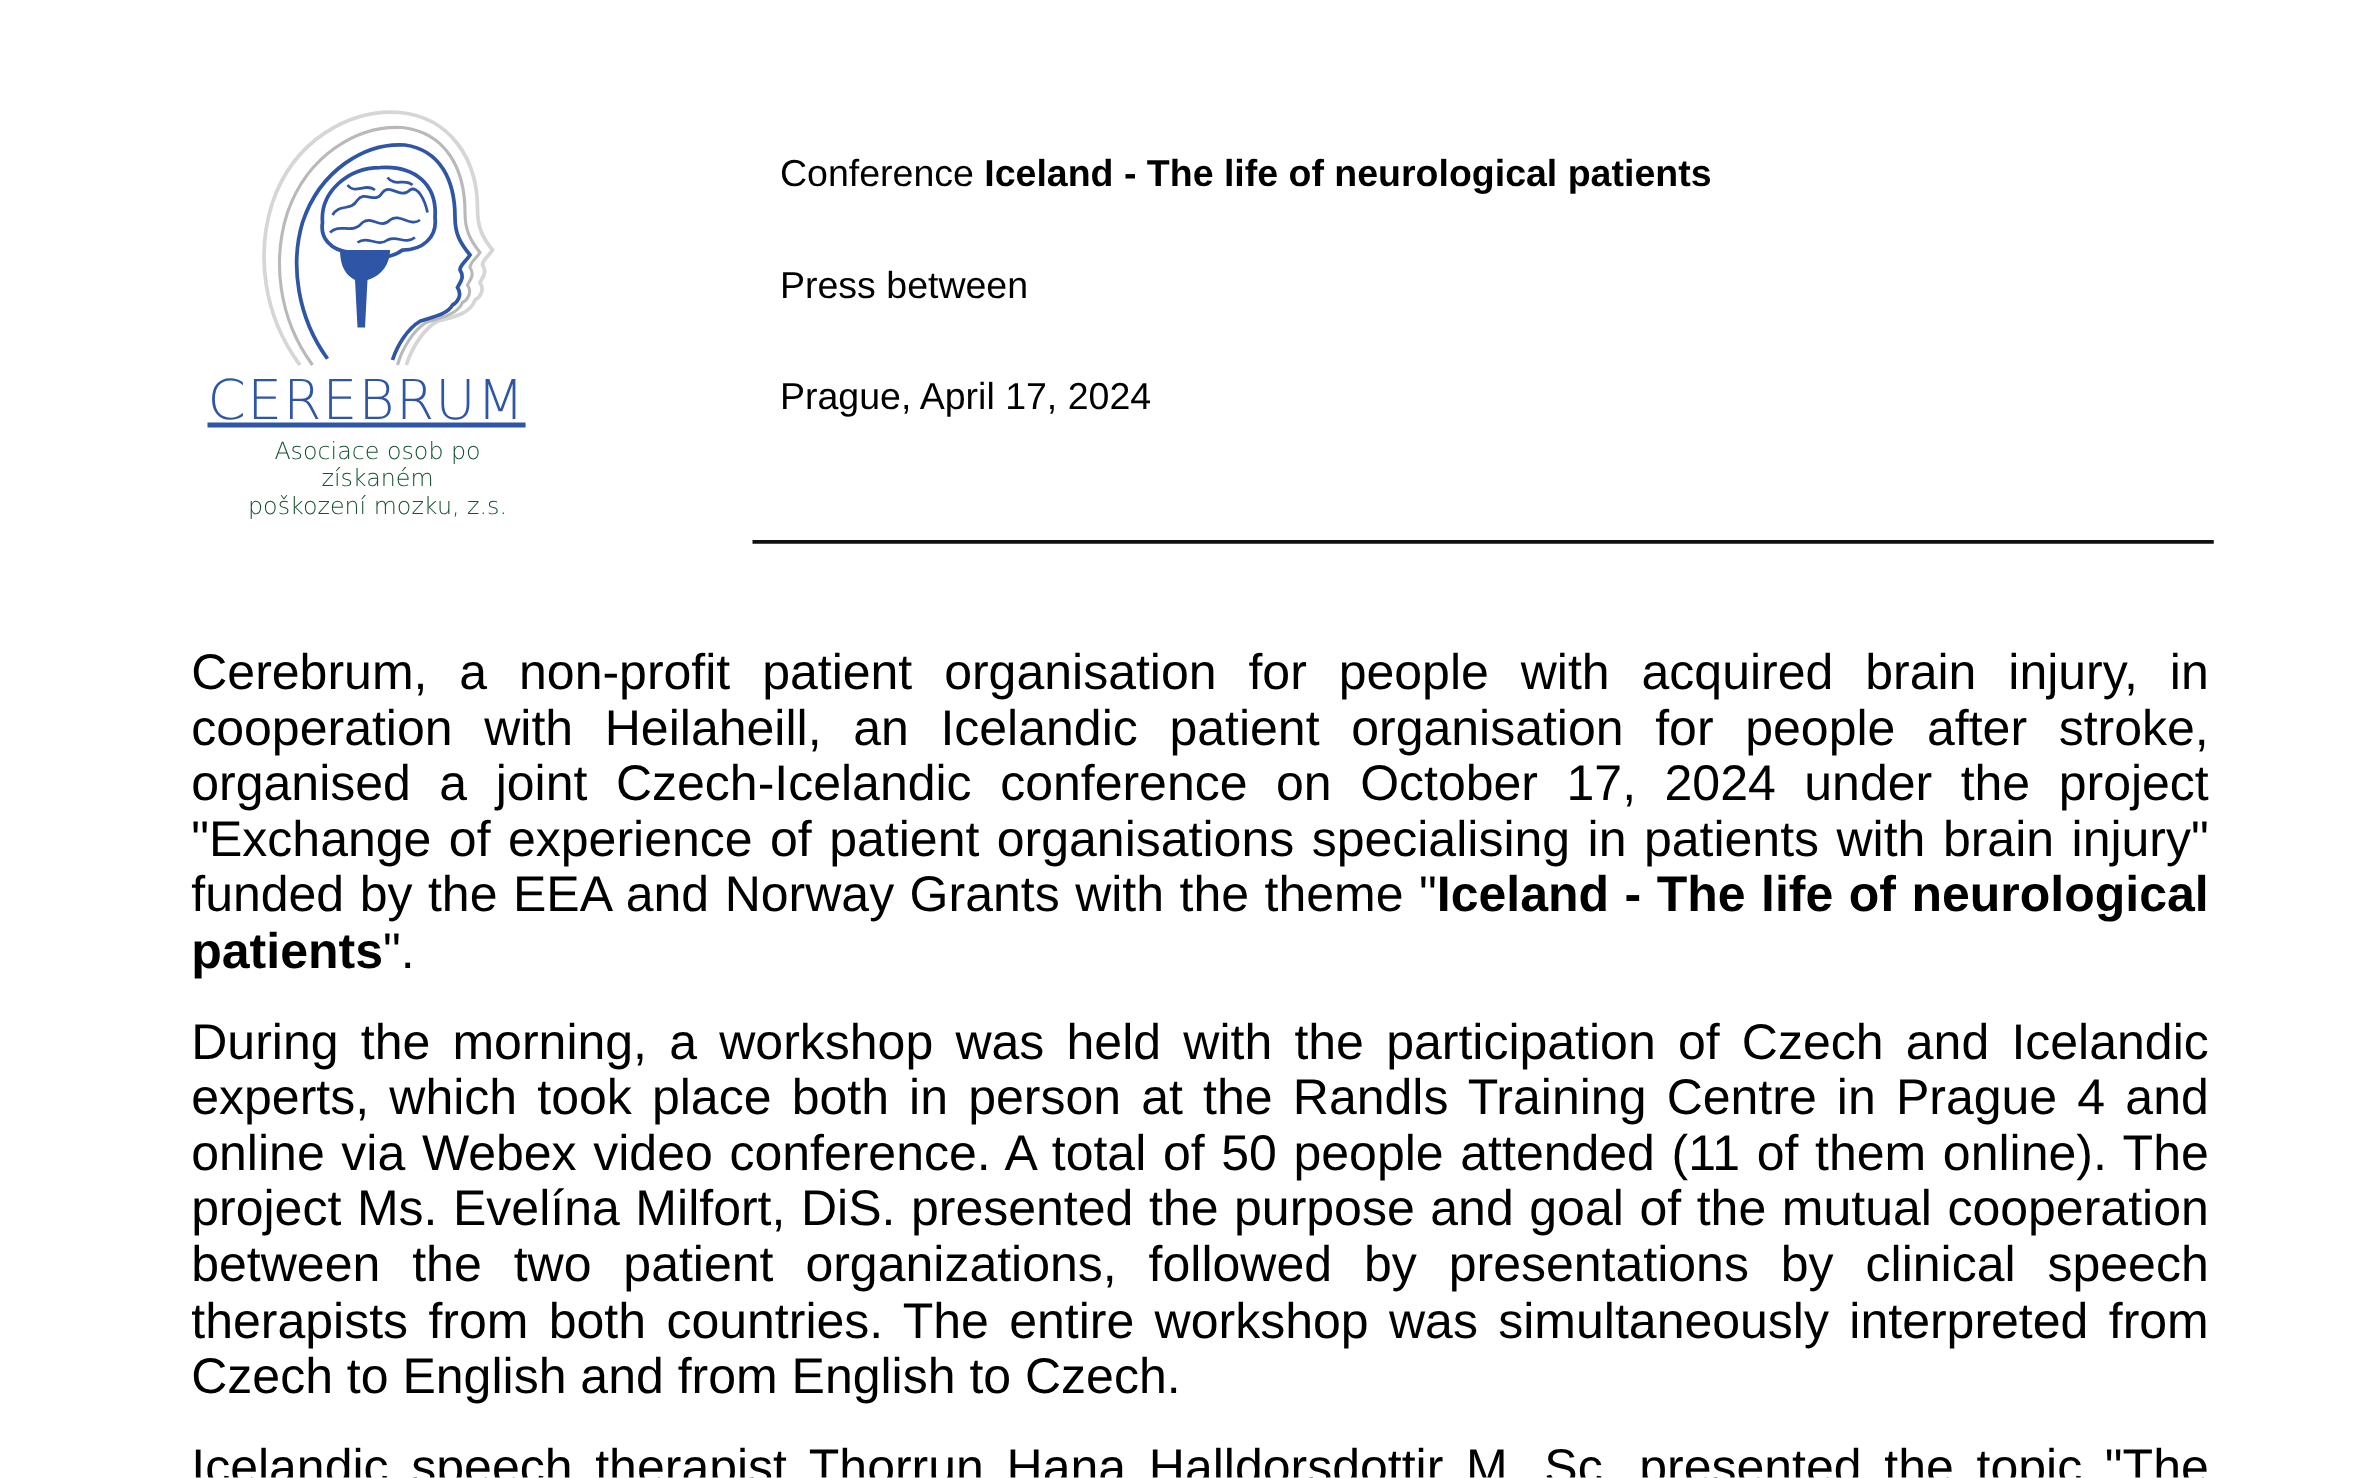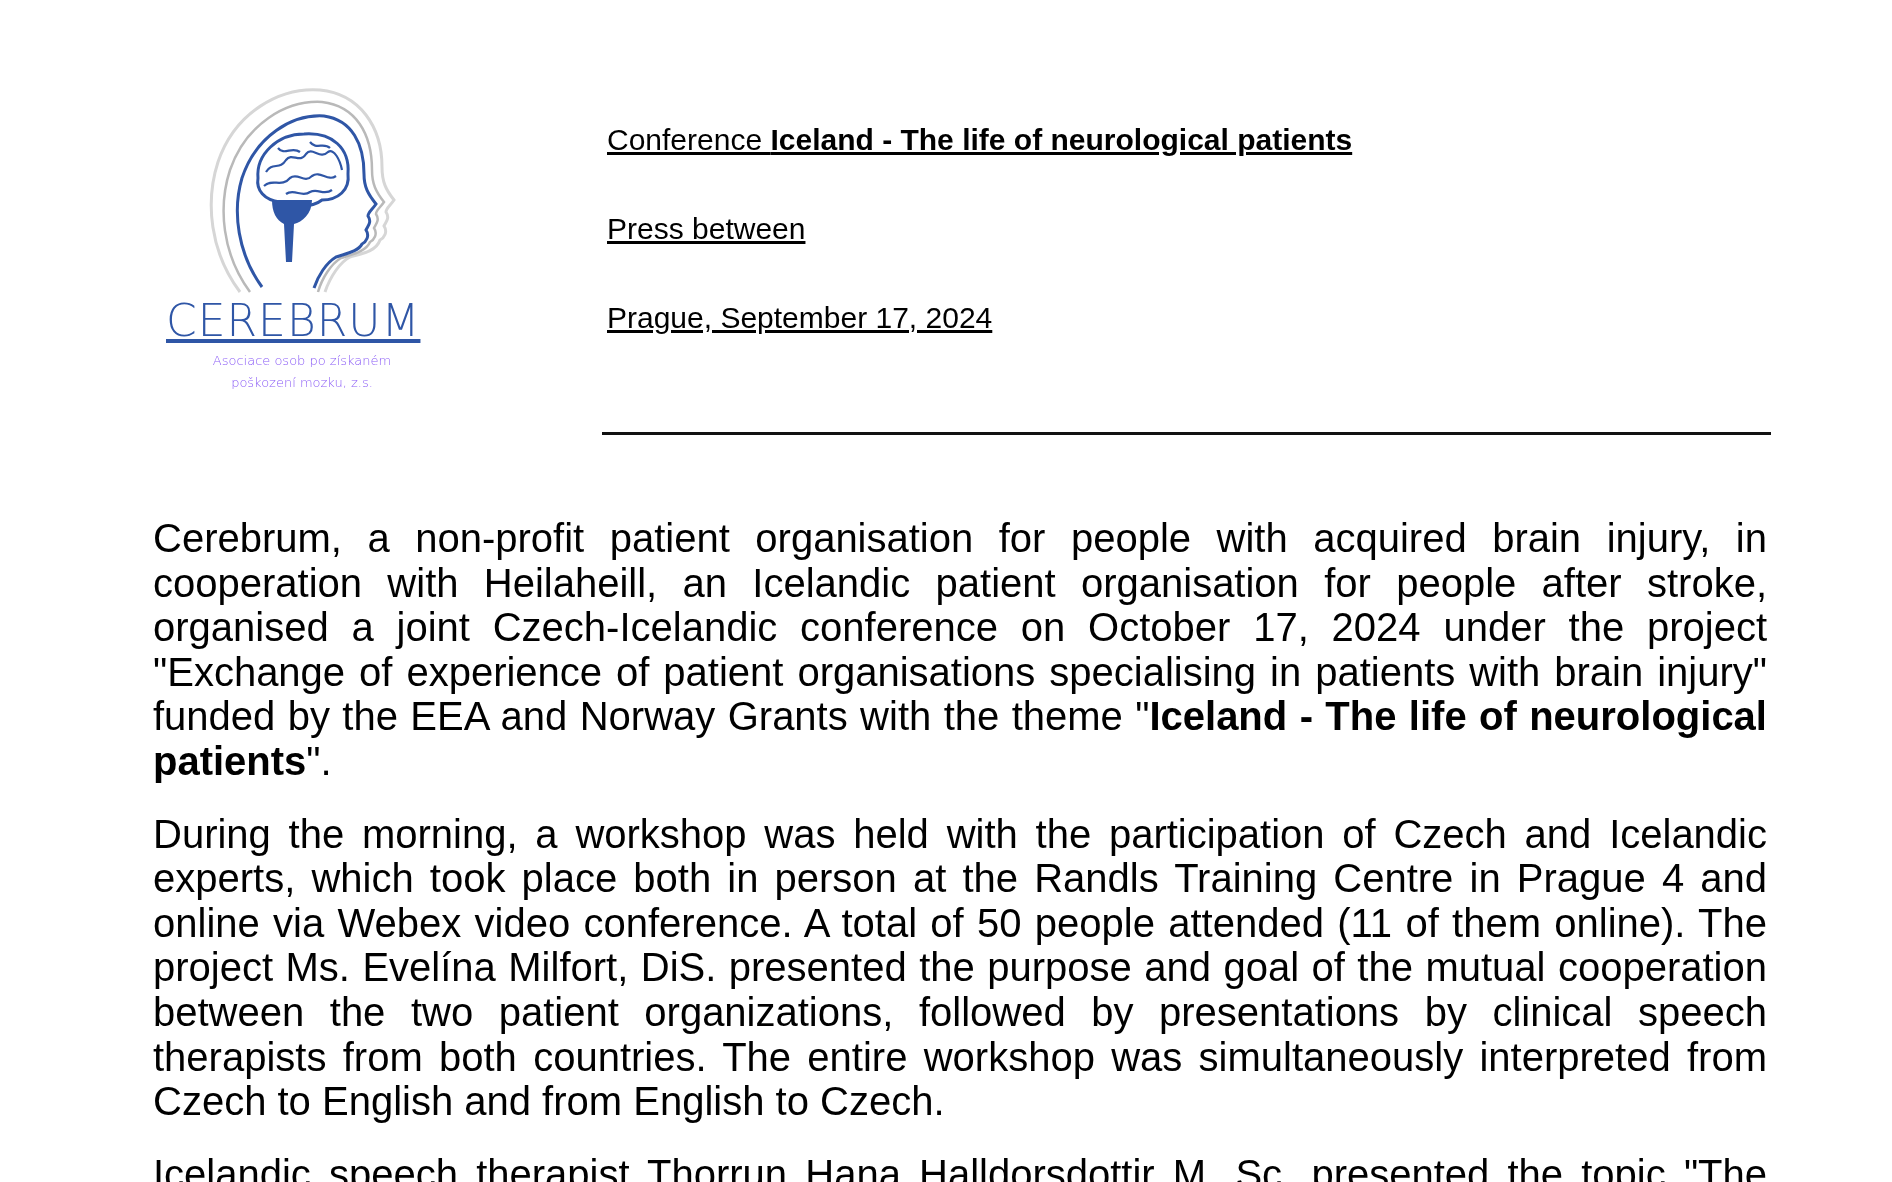--- a/index.html
+++ b/index.html
@@ -45,37 +45,36 @@
       font-stretch: condensed;
       text-decoration: underline;
     }
     .logo-sub {
       position: absolute;
       left: 12px;
       top: 272px;
       width: 260px;
       text-align: center;
       font-family: "DejaVu Sans", sans-serif;
-      font-size: 13px;
+      font-size: 19px;
       line-height: 22px;
-      color: #8b5cf6;
+      color: #14532d;
       font-weight: 300;
     }
     .header {
       position: absolute;
       left: 607px;
       top: 118px;
       font-size: 30px;
       line-height: 44px;
     }
     .header .line {
       position: absolute;
-      left: 0;
+      left: 17px;
       white-space: nowrap;
-      text-decoration: underline;
     }
     .header .title { top: 0px; }
     .header .kind { top: 89px; }
     .header .dateline { top: 178px; }
     .header b { font-weight: bold; }
     .rule {
       position: absolute;
       left: 602px;
       top: 432px;
       width: 1169px;
@@ -115,21 +114,21 @@
   <div class="logo-name">CEREBRUM</div>
   <div class="logo-sub">
     <div>Asociace osob po získaném</div>
     <div>poškození mozku, z.s.</div>
   </div>
 </div>
 
 <div class="header">
   <div class="line title"><span>Conference </span><b>Iceland - The life of neurological patients</b></div>
   <div class="line kind">Press between</div>
-  <div class="line dateline">Prague, September 17, 2024</div>
+  <div class="line dateline">Prague, April 17, 2024</div>
 </div>
 
 <div class="rule"></div>
 
 <div class="body">
   <p><span>Cerebrum, a non-profit patient organisation for people with acquired brain injury, in cooperation with Heilaheill, an Icelandic patient organisation for people after stroke, organised a joint Czech-Icelandic conference on October 17, 2024 under the project "Exchange of experience of patient organisations specialising in patients with brain injury" funded by the EEA and Norway Grants with the theme "</span><b>Iceland - The life of neurological patients</b><span>".</span></p>
   <p>During the morning, a workshop was held with the participation of Czech and Icelandic experts, which took place both in person at the Randls Training Centre in Prague 4 and online via Webex video conference. A total of 50 people attended (11 of them online). The project Ms. Evelína Milfort, DiS. presented the purpose and goal of the mutual cooperation between the two patient organizations, followed by presentations by clinical speech therapists from both countries. The entire workshop was simultaneously interpreted from Czech to English and from English to Czech.</p>
   <p>Icelandic speech therapist Thorrun Hana Halldorsdottir M. Sc. presented the topic "The functioning of patient organizations in Iceland and their funding" and also introduced the local patient organization Heilaheill, which helps people after strokes. In the second part of the workshop, Thorrun gave an</p>
 </div>
 

